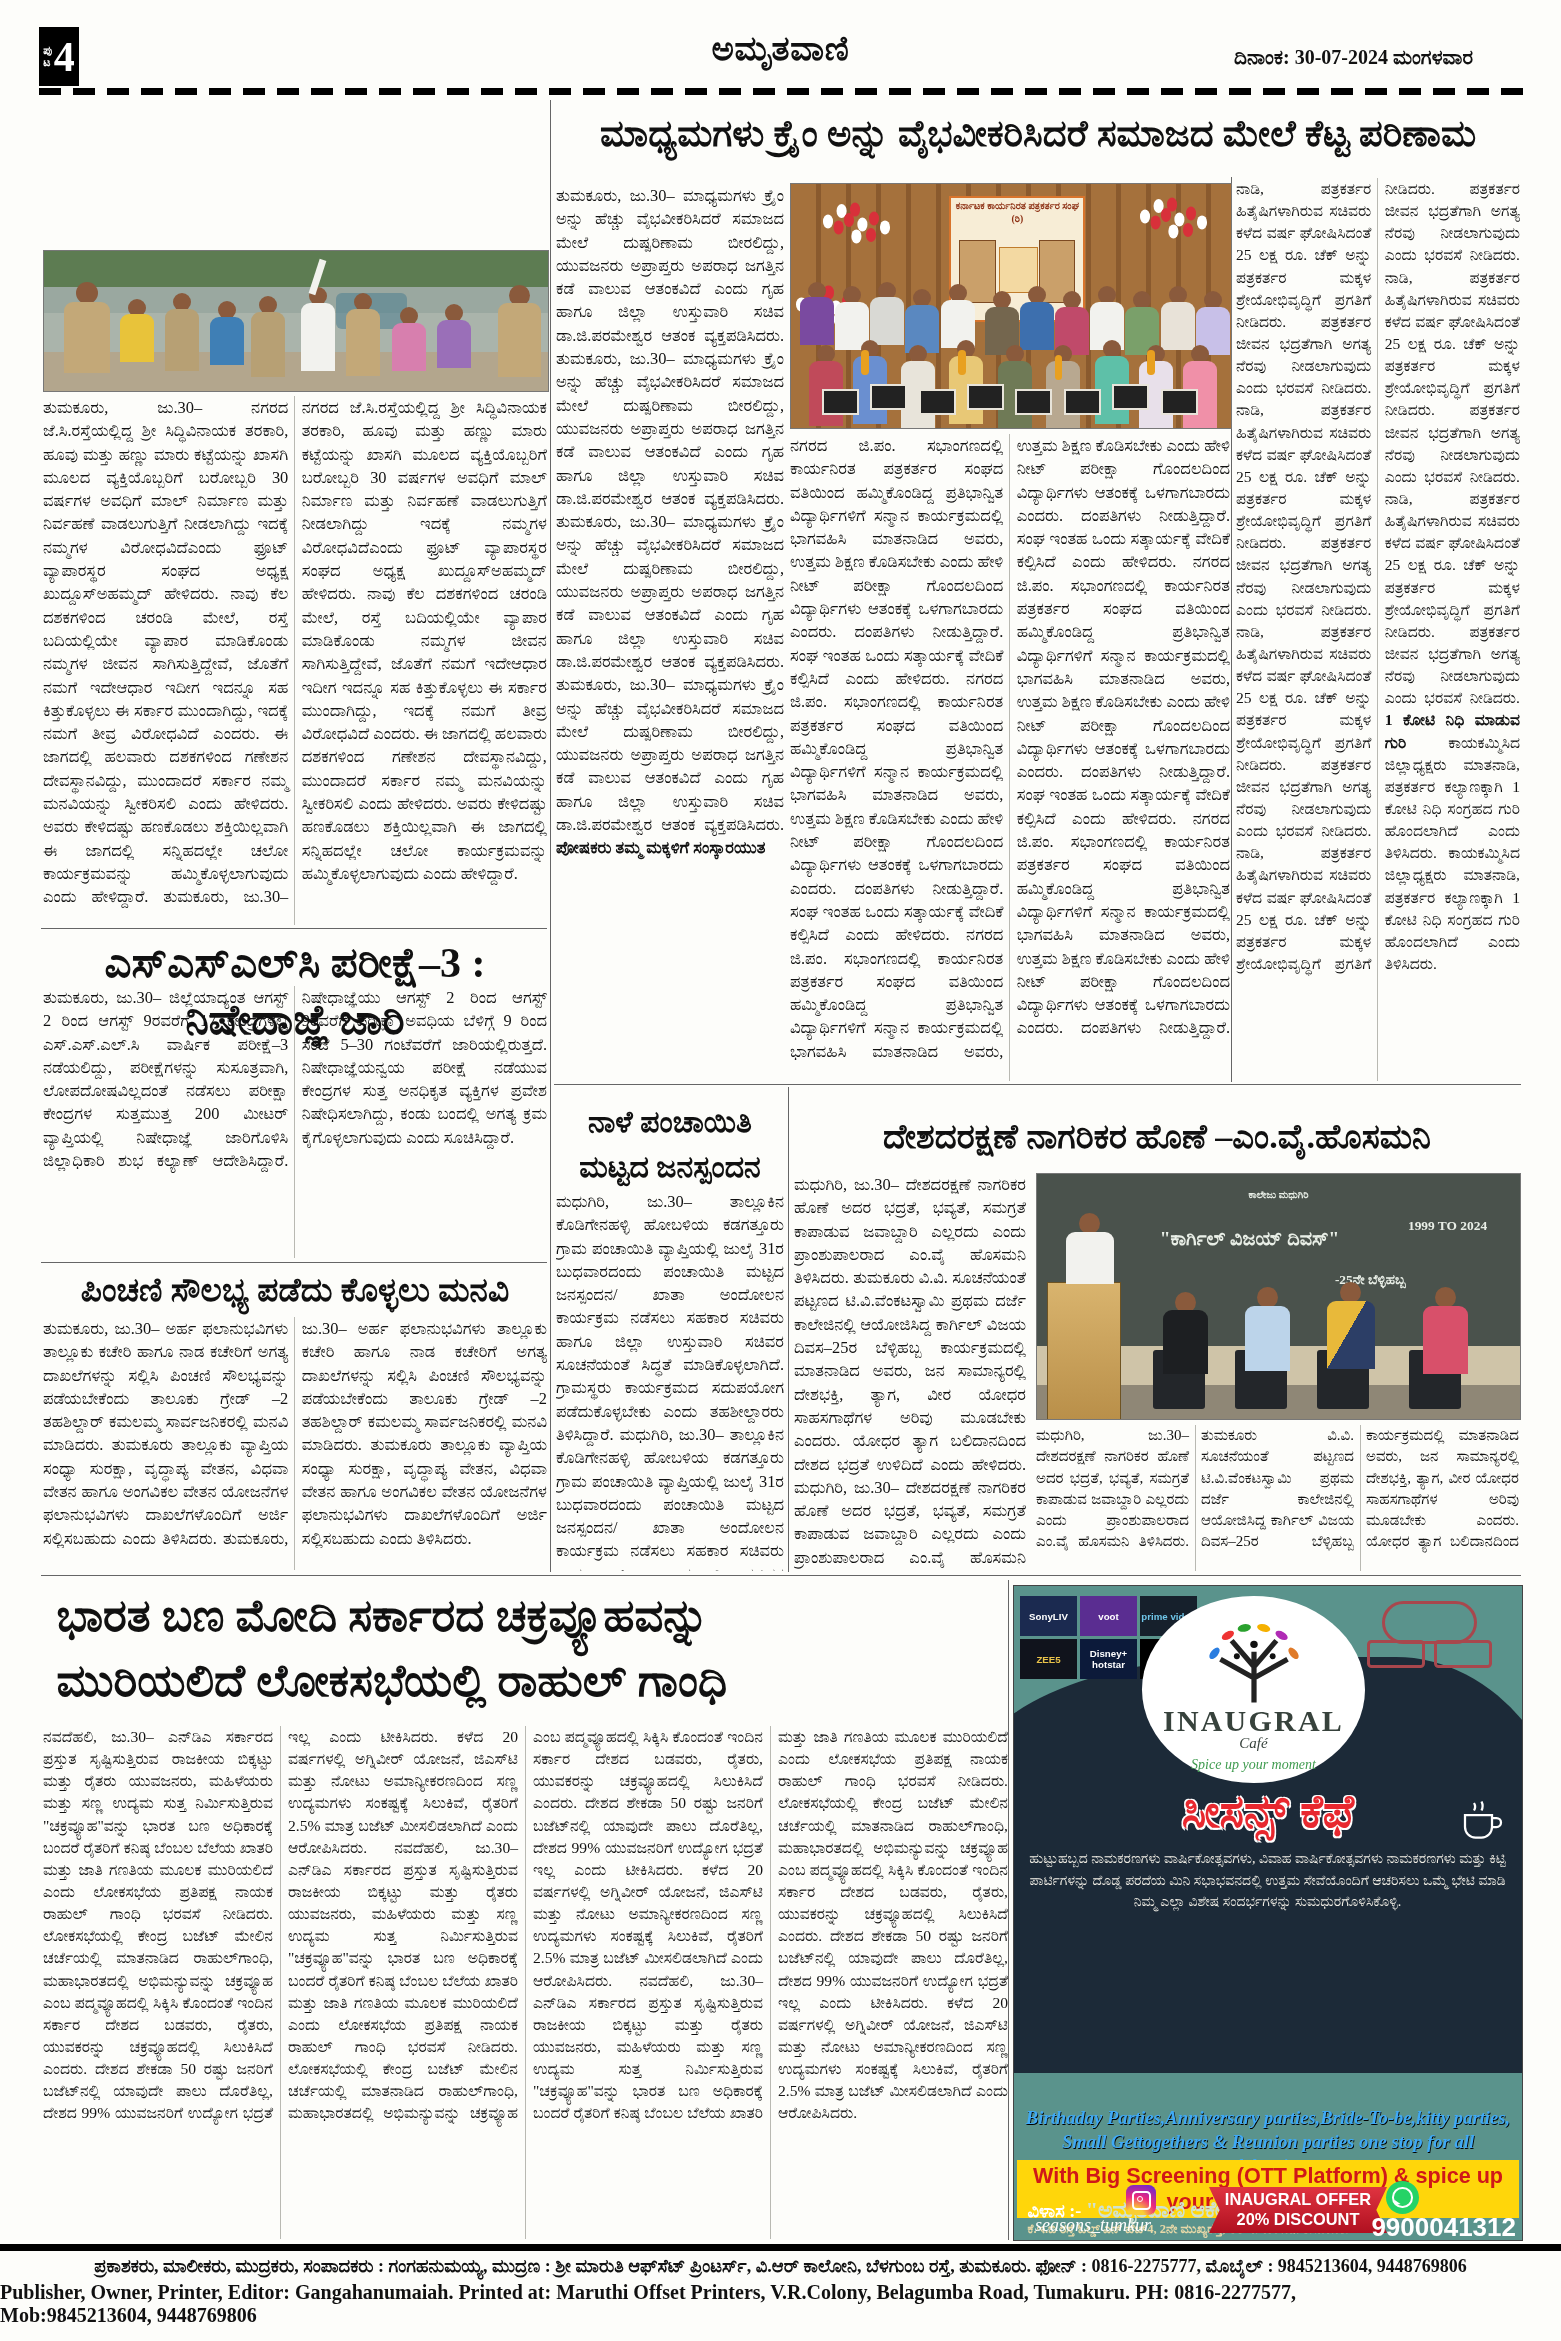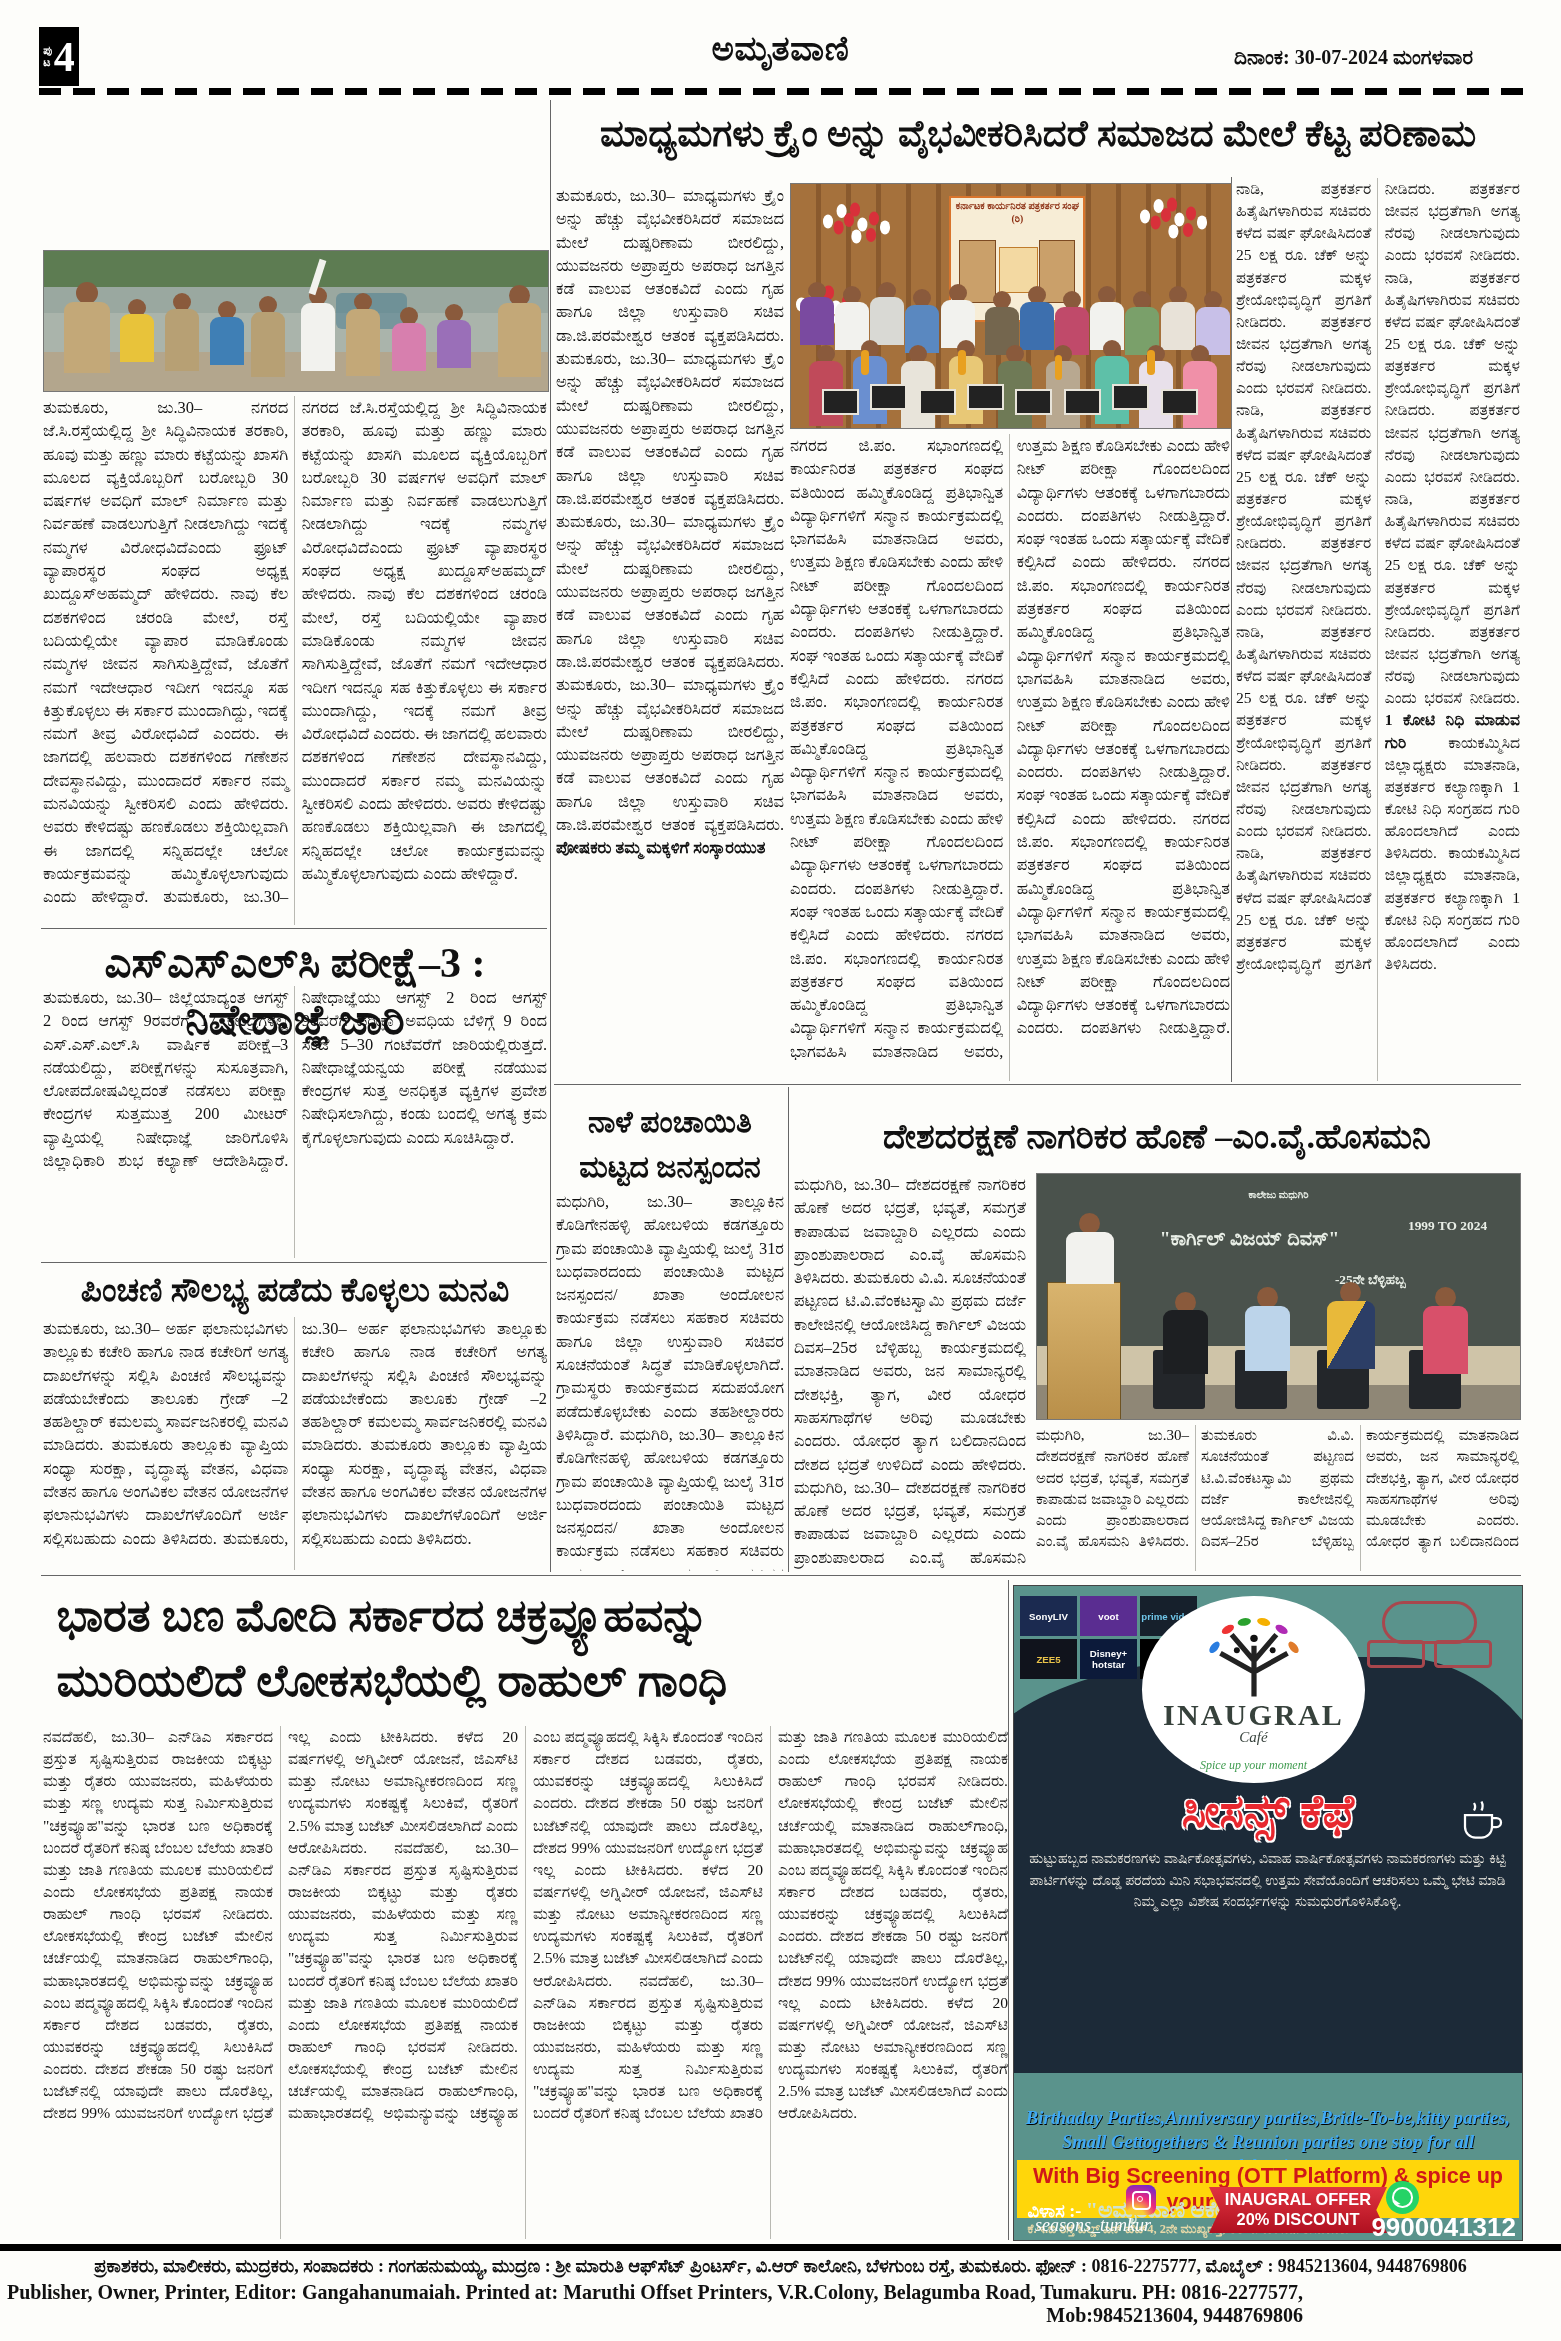--- a/index.html
+++ b/index.html
@@ -50,21 +50,21 @@
   .ad{left:1013px;top:1585px;width:508px;height:654px;background:#5a938c;overflow:hidden;border:0.7px solid #444;}
   .ad-navy{position:absolute;left:-45px;top:71px;width:610px;height:416px;background:#1c2a38;border-radius:45% 30% 0 0/30% 55% 0 0;}
   .ott{position:absolute;left:6px;top:10.4px;display:grid;grid-template-columns:repeat(3,57px);grid-auto-rows:40px;gap:3px;}
   .ott div{display:flex;align-items:center;justify-content:center;font-size:9.7px;font-weight:bold;color:#fff;font-family:"Liberation Sans",sans-serif;text-align:center;}
   .projector{position:absolute;right:13.4px;top:15px;width:149px;height:74px;}
   .cloudline{position:absolute;border:3.7px solid #a8474d;border-radius:30px;}
   .adlogo{position:absolute;left:128px;top:10.4px;width:223px;height:187px;background:#fff;border-radius:50%;
           display:flex;flex-direction:column;align-items:center;justify-content:flex-end;padding-bottom:10.4px;box-sizing:border-box;}
   .adlogo .brand{font-size:30px;font-weight:bold;letter-spacing:2.2px;color:#37423c;font-family:"Liberation Serif",serif;}
   .adlogo .cafe{font-size:15px;color:#37423c;margin-top:-3px;font-style:italic;}
-  .adlogo .tag{font-size:12px;color:#3f9b4f;font-style:italic;margin-top:12px;font-family:"Liberation Serif",serif;}
+  .adlogo .tag{font-size:14px;color:#3f9b4f;font-style:italic;margin-top:5px;font-family:"Liberation Serif",serif;}
   .ad-title{position:absolute;left:0;top:199px;width:100%;text-align:center;font-size:46px;font-weight:bold;color:#e8282f;
             text-shadow:-1.5px -1.5px 0 #fff,1.5px -1.5px 0 #fff,-1.5px 1.5px 0 #fff,1.5px 1.5px 0 #fff;}
   .ad-desc{position:absolute;left:12px;top:262px;width:483px;color:#f2efe6;font-size:14px;line-height:1.55;text-align:center;}
   .ad-photos{position:absolute;left:3px;top:343px;width:502px;display:flex;gap:3.7px;}
   .ad-photos>div{width:165px;height:171px;position:relative;overflow:hidden;}
   .aph1{background:linear-gradient(160deg,#2a2623 0 55%,#4a4038 55% 100%);}
   .ring{position:absolute;left:10.4px;top:19.3px;width:89px;height:89px;border-radius:50%;border:9px solid #d8c9a8;box-shadow:0 0 0 3px #7a2b2b inset;}
   .screenrect{position:absolute;right:7.4px;top:30px;width:68px;height:43px;background:#cfd6d2;border:2.2px solid #555;}
   .aph2{background:linear-gradient(180deg,#17181d 0 100%);}
   .balloonarch{position:absolute;left:7.4px;top:4.5px;width:149px;height:149px;border-radius:50%;
@@ -84,21 +84,21 @@
   .ribbon{position:absolute;left:195px;top:601px;width:178px;height:46px;background:linear-gradient(180deg,#e03440,#b01020);
      color:#fff;display:flex;flex-direction:column;align-items:center;justify-content:center;font-size:16.4px;font-weight:bold;font-family:"Liberation Sans",sans-serif;line-height:1.2;
      clip-path:polygon(0 0,100% 0,94% 50%,100% 100%,0 100%,6% 50%);}
   .wa{position:absolute;right:103px;top:595px;width:33px;height:33px;border-radius:50%;background:#25d366;display:flex;align-items:center;justify-content:center;}
   .wa span{width:16.4px;height:16.4px;border:2.2px solid #fff;border-radius:50%;position:relative;display:block;}
   .wa span::after{content:"";position:absolute;left:-3px;bottom:-3.7px;border:4.5px solid transparent;border-top-color:#fff;transform:rotate(35deg);}
   .ad-phone{position:absolute;right:6px;top:626px;color:#fff;font-size:26px;font-weight:bold;font-family:"Liberation Sans",sans-serif;}
   
   .footbar{left:0;top:2244px;width:1561px;height:6.7px;background:#000;}
   .foot-kn{left:0;top:2256px;width:1561px;text-align:center;font-size:18px;font-weight:bold;}
-  .foot-en{left:0;top:2281px;width:1303px;text-align:right;font-size:20px;font-weight:bold;font-family:"Liberation Serif",serif;}
+  .foot-en{left:0;top:2281px;width:1303px;text-align:left;font-size:20px;font-weight:bold;font-family:"Liberation Serif",serif;}
 </style>
 </head>
 <body>
 
 <div class="page">
 
   <div class="abs pagebox">
     <span class="lab">
       <span>ಪು</span>
       <span>ಟ</span>

